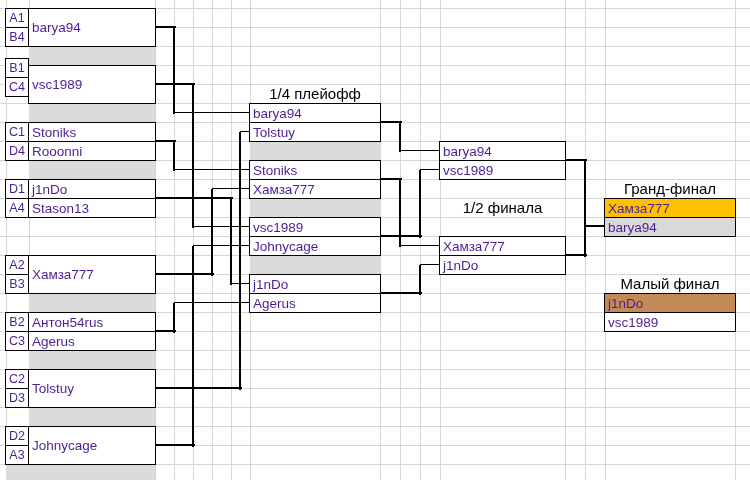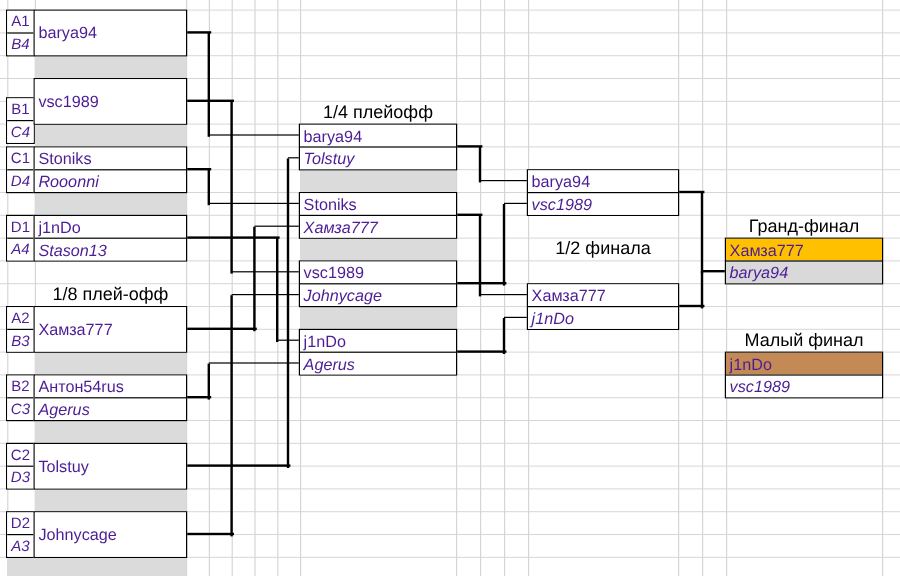--- a/index.html
+++ b/index.html
@@ -18,21 +18,21 @@
   .conn{position:absolute;background:#000;z-index:3;}
   .pair{
     position:absolute;border:1.5px solid #000;background:#fff;
     box-sizing:border-box;display:flex;flex-direction:column;z-index:4;
   }
   .pair .cell{
     flex:1 1 0;display:flex;align-items:center;
     padding-left:3px;font-size:13.5px;color:#4c1d95;white-space:nowrap;overflow:hidden;
     background:#fff;
   }
-  .pair .cell + .cell{border-top:1.5px solid #000;font-style:italic;}
+  .pair .cell + .cell{border-top:1.5px solid #000;}
   .pair.seeds .cell{justify-content:center;padding-left:0;font-size:12.5px;}
   .round-label{
     position:absolute;height:19px;display:flex;align-items:center;justify-content:center;
     font-size:15px;color:#000;z-index:4;white-space:nowrap;
   }
 </style>
 </head>
 <body>
 
 <div id="sheet">
@@ -105,21 +105,21 @@
     <div class="vgrid" style="left: 6px;"></div>
 
   <div class="pair seeds" style="left:5px;top:8px;width:24px;height:39px">
     <div class="cell">A1</div>
     <div class="cell">B4</div>
   </div>
   <div class="pair" style="left:28px;top:8px;width:128px;height:39px">
     <div class="cell">barya94</div>
   </div>
 
-  <div class="pair seeds" style="left:5px;top:81px;width:24px;height:39px">
+  <div class="pair seeds" style="left:5px;top:58px;width:24px;height:39px">
     <div class="cell">B1</div>
     <div class="cell">C4</div>
   </div>
   <div class="pair" style="left:28px;top:65px;width:128px;height:39px">
     <div class="cell">vsc1989</div>
   </div>
 
   <div class="pair seeds" style="left:5px;top:122px;width:24px;height:39px">
     <div class="cell">C1</div>
     <div class="cell">D4</div>
@@ -131,21 +131,20 @@
 
   <div class="pair seeds" style="left:5px;top:179px;width:24px;height:39px">
     <div class="cell">D1</div>
     <div class="cell">A4</div>
   </div>
   <div class="pair" style="left:28px;top:179px;width:128px;height:39px">
     <div class="cell">j1nDo</div>
     <div class="cell">Stason13</div>
   </div>
 
-  <div class="round-label" style="left:28px;top:236px;width:128px">1/8 плей-офф</div>
 
   <div class="pair seeds" style="left:5px;top:255px;width:24px;height:39px">
     <div class="cell">A2</div>
     <div class="cell">B3</div>
   </div>
   <div class="pair" style="left:28px;top:255px;width:128px;height:39px">
     <div class="cell">Хамза777</div>
   </div>
 
   <div class="pair seeds" style="left:5px;top:312px;width:24px;height:39px">

